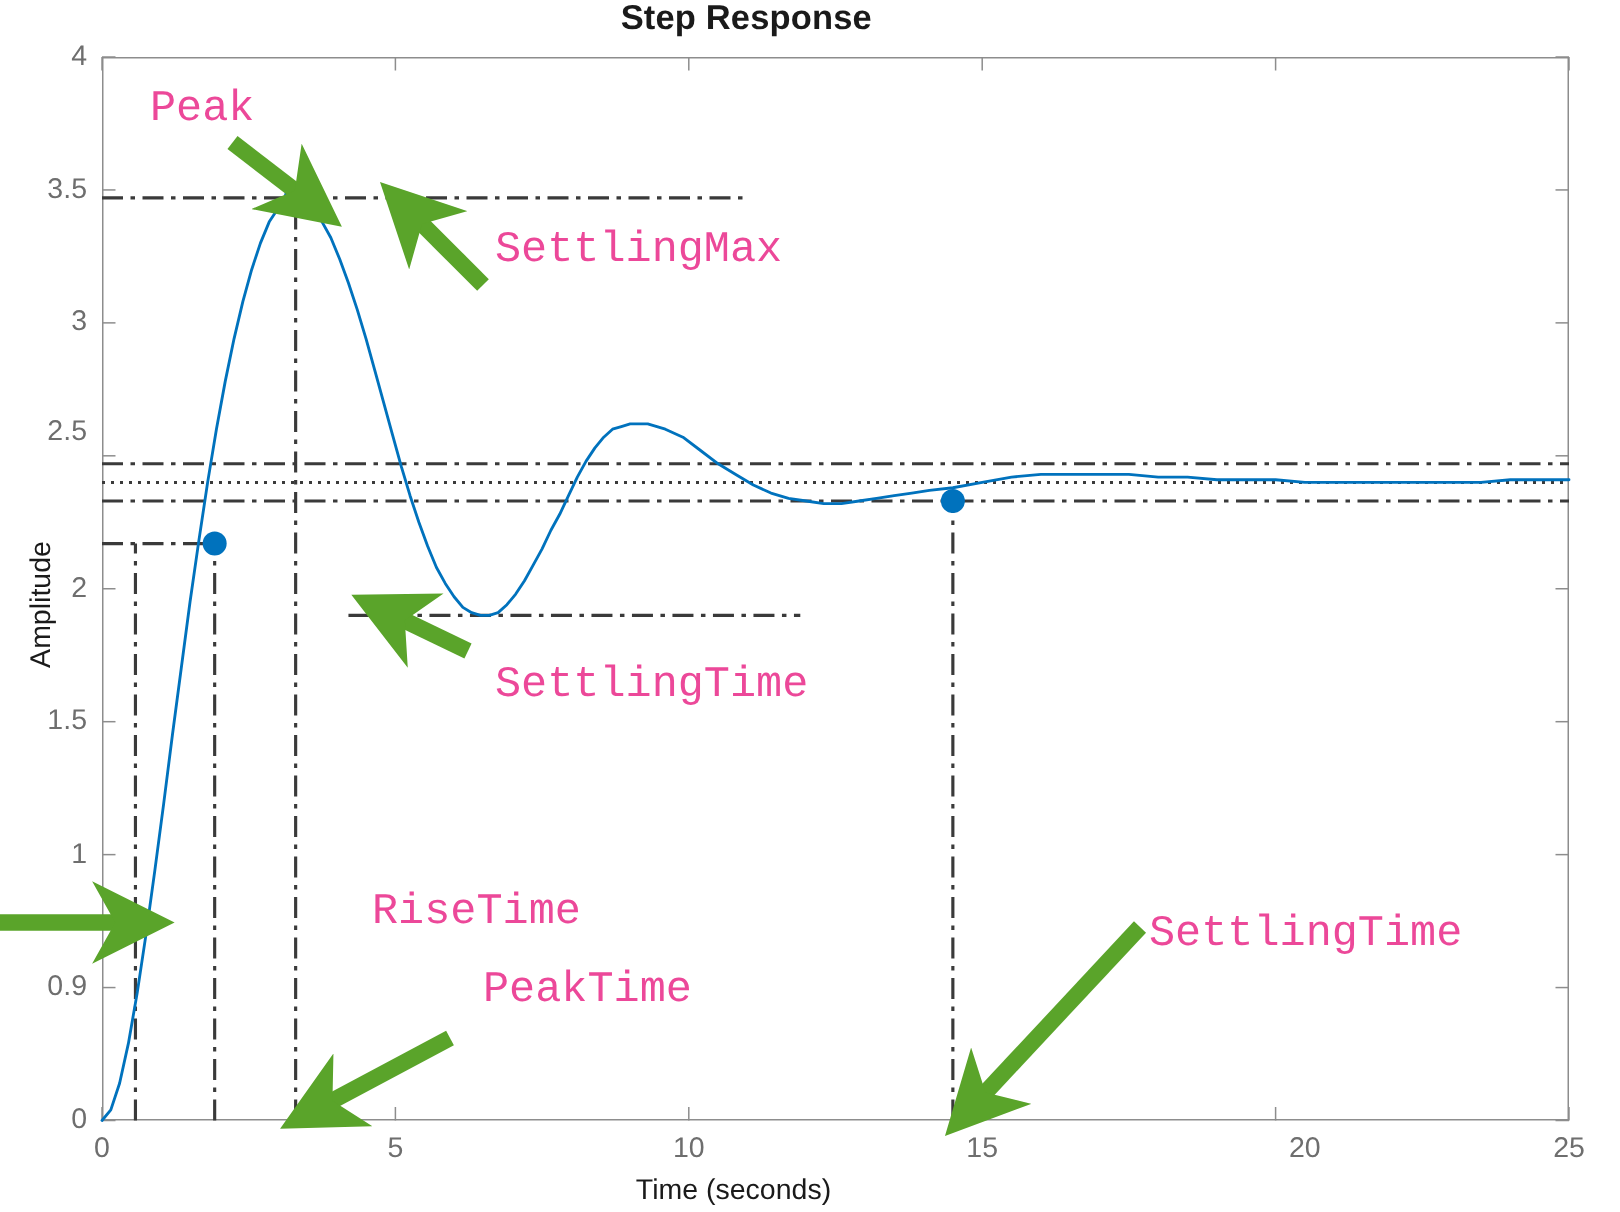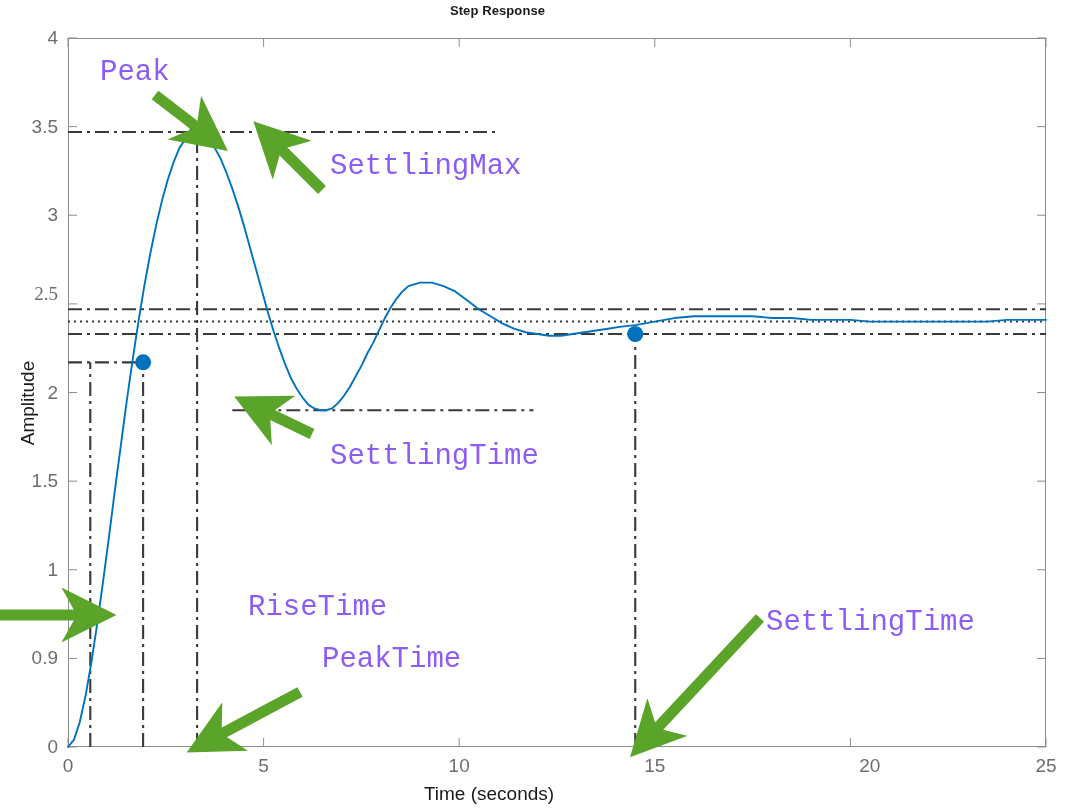--- a/index.html
+++ b/index.html
@@ -4,21 +4,21 @@
 <style>
   html,body{margin:0;padding:0;background:#ffffff;}
   body{width:1080px;height:808px;position:relative;overflow:hidden;
        font-family:"Liberation Sans", sans-serif;}
 
   
   #figure{position:absolute;inset:0;background:#fff;}
 
   #title{
     position:absolute;left:0;top:0;width:995px;text-align:center;
-    font-size:13px;font-weight:bold;color:#1a1a1a;line-height:22px;
+    font-size:23px;font-weight:bold;color:#1a1a1a;line-height:22px;
     font-family:"Liberation Sans", sans-serif;letter-spacing:.1px;
   }
 
   
   #plotbox{
     position:absolute;left:68px;top:38px;width:978px;height:709px;
     border:1px solid #8d8d8d;box-sizing:border-box;background:transparent;
   }
 
   
@@ -42,40 +42,40 @@
     font-size:19px;color:#1a1a1a;font-family:"Liberation Sans", sans-serif;
   }
   #yaxis-title{
     position:absolute;left:-62px;top:392px;width:180px;text-align:center;
     font-size:19px;color:#1a1a1a;font-family:"Liberation Sans", sans-serif;
     transform:rotate(-90deg);transform-origin:center center;
   }
 
   
   .annot{
-    position:absolute;color:#8b5cf6;font-size:29px;
+    position:absolute;color:#ec4899;font-size:29px;
     font-family:"Liberation Mono", monospace;white-space:nowrap;line-height:1;
   }
 </style>
 </head>
 <body>
 
 <div id="figure">
 
   <div id="title">Step Response</div>
 
   <div id="plotbox"></div>
 
   <div class="ytickwrap" id="yticks">
       <div class="ylab" style="top: 747px;">0</div>
       <div class="ylab" style="top: 658.375px;">0.9</div>
       <div class="ylab" style="top: 569.75px;">1</div>
       <div class="ylab" style="top: 481.125px;">1.5</div>
       <div class="ylab" style="top: 392.5px;">2</div>
-      <div class="ylab" style="top: 294px; font-family: Liberation Serif, serif;">2.5</div>
+      <div class="ylab" style="top: 288px;">2.5</div>
       <div class="ylab" style="top: 215.25px;">3</div>
       <div class="ylab" style="top: 126.625px;">3.5</div>
       <div class="ylab" style="top: 38px;">4</div>
     </div>
   <div id="xticks">
       <div class="xlab" style="left: 68px;">0</div>
       <div class="xlab" style="left: 263.6px;">5</div>
       <div class="xlab" style="left: 459.2px;">10</div>
       <div class="xlab" style="left: 654.8px;">15</div>
       <div class="xlab" style="left: 850.4px; text-align: right;">20</div>

